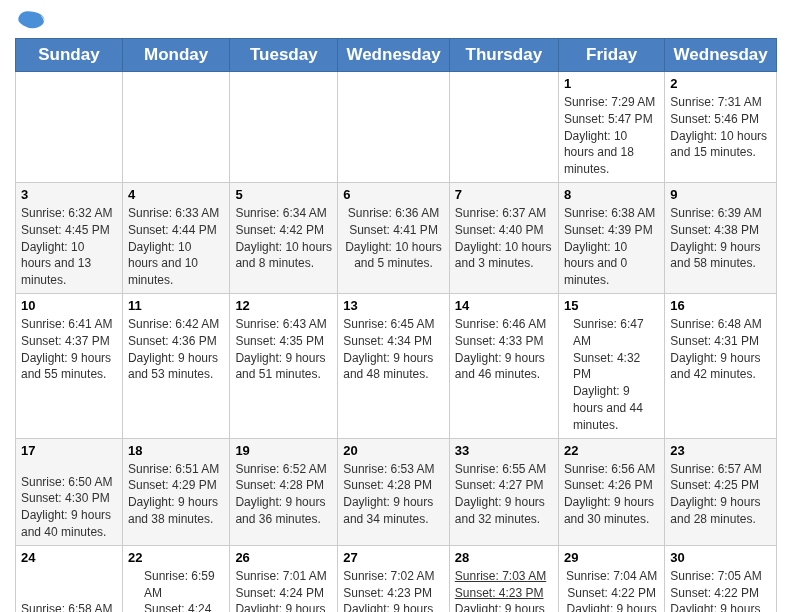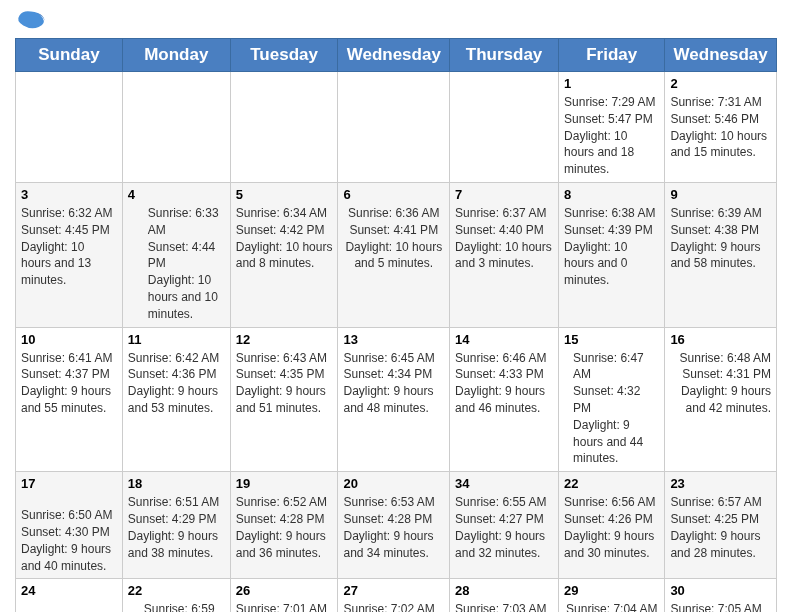--- a/index.html
+++ b/index.html
@@ -139,21 +139,21 @@
       </tr>
       <tr>
         <td>
           <span class="day-num">3</span>
           <div class="day-info" style="white-space: pre-line;">Sunrise: 6:32 AM
 Sunset: 4:45 PM
 Daylight: 10 hours and 13 minutes.</div>
         </td>
         <td>
           <span class="day-num">4</span>
-          <div class="day-info" style="white-space: pre-line; margin-left: 20px;">Sunrise: 6:33 AM
+          <div class="day-info" style="white-space: pre-line;">Sunrise: 6:33 AM
 Sunset: 4:44 PM
 Daylight: 10 hours and 10 minutes.</div>
         </td>
         <td>
           <span class="day-num">5</span>
           <div class="day-info" style="white-space: pre-line;">Sunrise: 6:34 AM
 Sunset: 4:42 PM
 Daylight: 10 hours and 8 minutes.</div>
         </td>
         <td>
@@ -213,21 +213,21 @@
 Daylight: 9 hours and 46 minutes.</div>
         </td>
         <td>
           <span class="day-num">15</span>
           <div class="day-info" style="white-space: pre-line; margin-left: 9px;">Sunrise: 6:47 AM
 Sunset: 4:32 PM
 Daylight: 9 hours and 44 minutes.</div>
         </td>
         <td>
           <span class="day-num">16</span>
-          <div class="day-info" style="white-space: pre-line; text-align: right;">Sunrise: 6:48 AM
+          <div class="day-info" style="white-space: pre-line;">Sunrise: 6:48 AM
 Sunset: 4:31 PM
 Daylight: 9 hours and 42 minutes.</div>
         </td>
       </tr>
       <tr>
         <td>
           <span class="day-num">17</span>
           <div class="day-info" style="white-space: pre-line; margin-top: 16px;">Sunrise: 6:50 AM
 Sunset: 4:30 PM
 Daylight: 9 hours and 40 minutes.</div>
@@ -244,21 +244,21 @@
 Sunset: 4:28 PM
 Daylight: 9 hours and 36 minutes.</div>
         </td>
         <td>
           <span class="day-num">20</span>
           <div class="day-info" style="white-space: pre-line;">Sunrise: 6:53 AM
 Sunset: 4:28 PM
 Daylight: 9 hours and 34 minutes.</div>
         </td>
         <td>
-          <span class="day-num">34</span>
+          <span class="day-num">33</span>
           <div class="day-info" style="white-space: pre-line;">Sunrise: 6:55 AM
 Sunset: 4:27 PM
 Daylight: 9 hours and 32 minutes.</div>
         </td>
         <td>
           <span class="day-num">22</span>
           <div class="day-info" style="white-space: pre-line;">Sunrise: 6:56 AM
 Sunset: 4:26 PM
 Daylight: 9 hours and 30 minutes.</div>
         </td>

